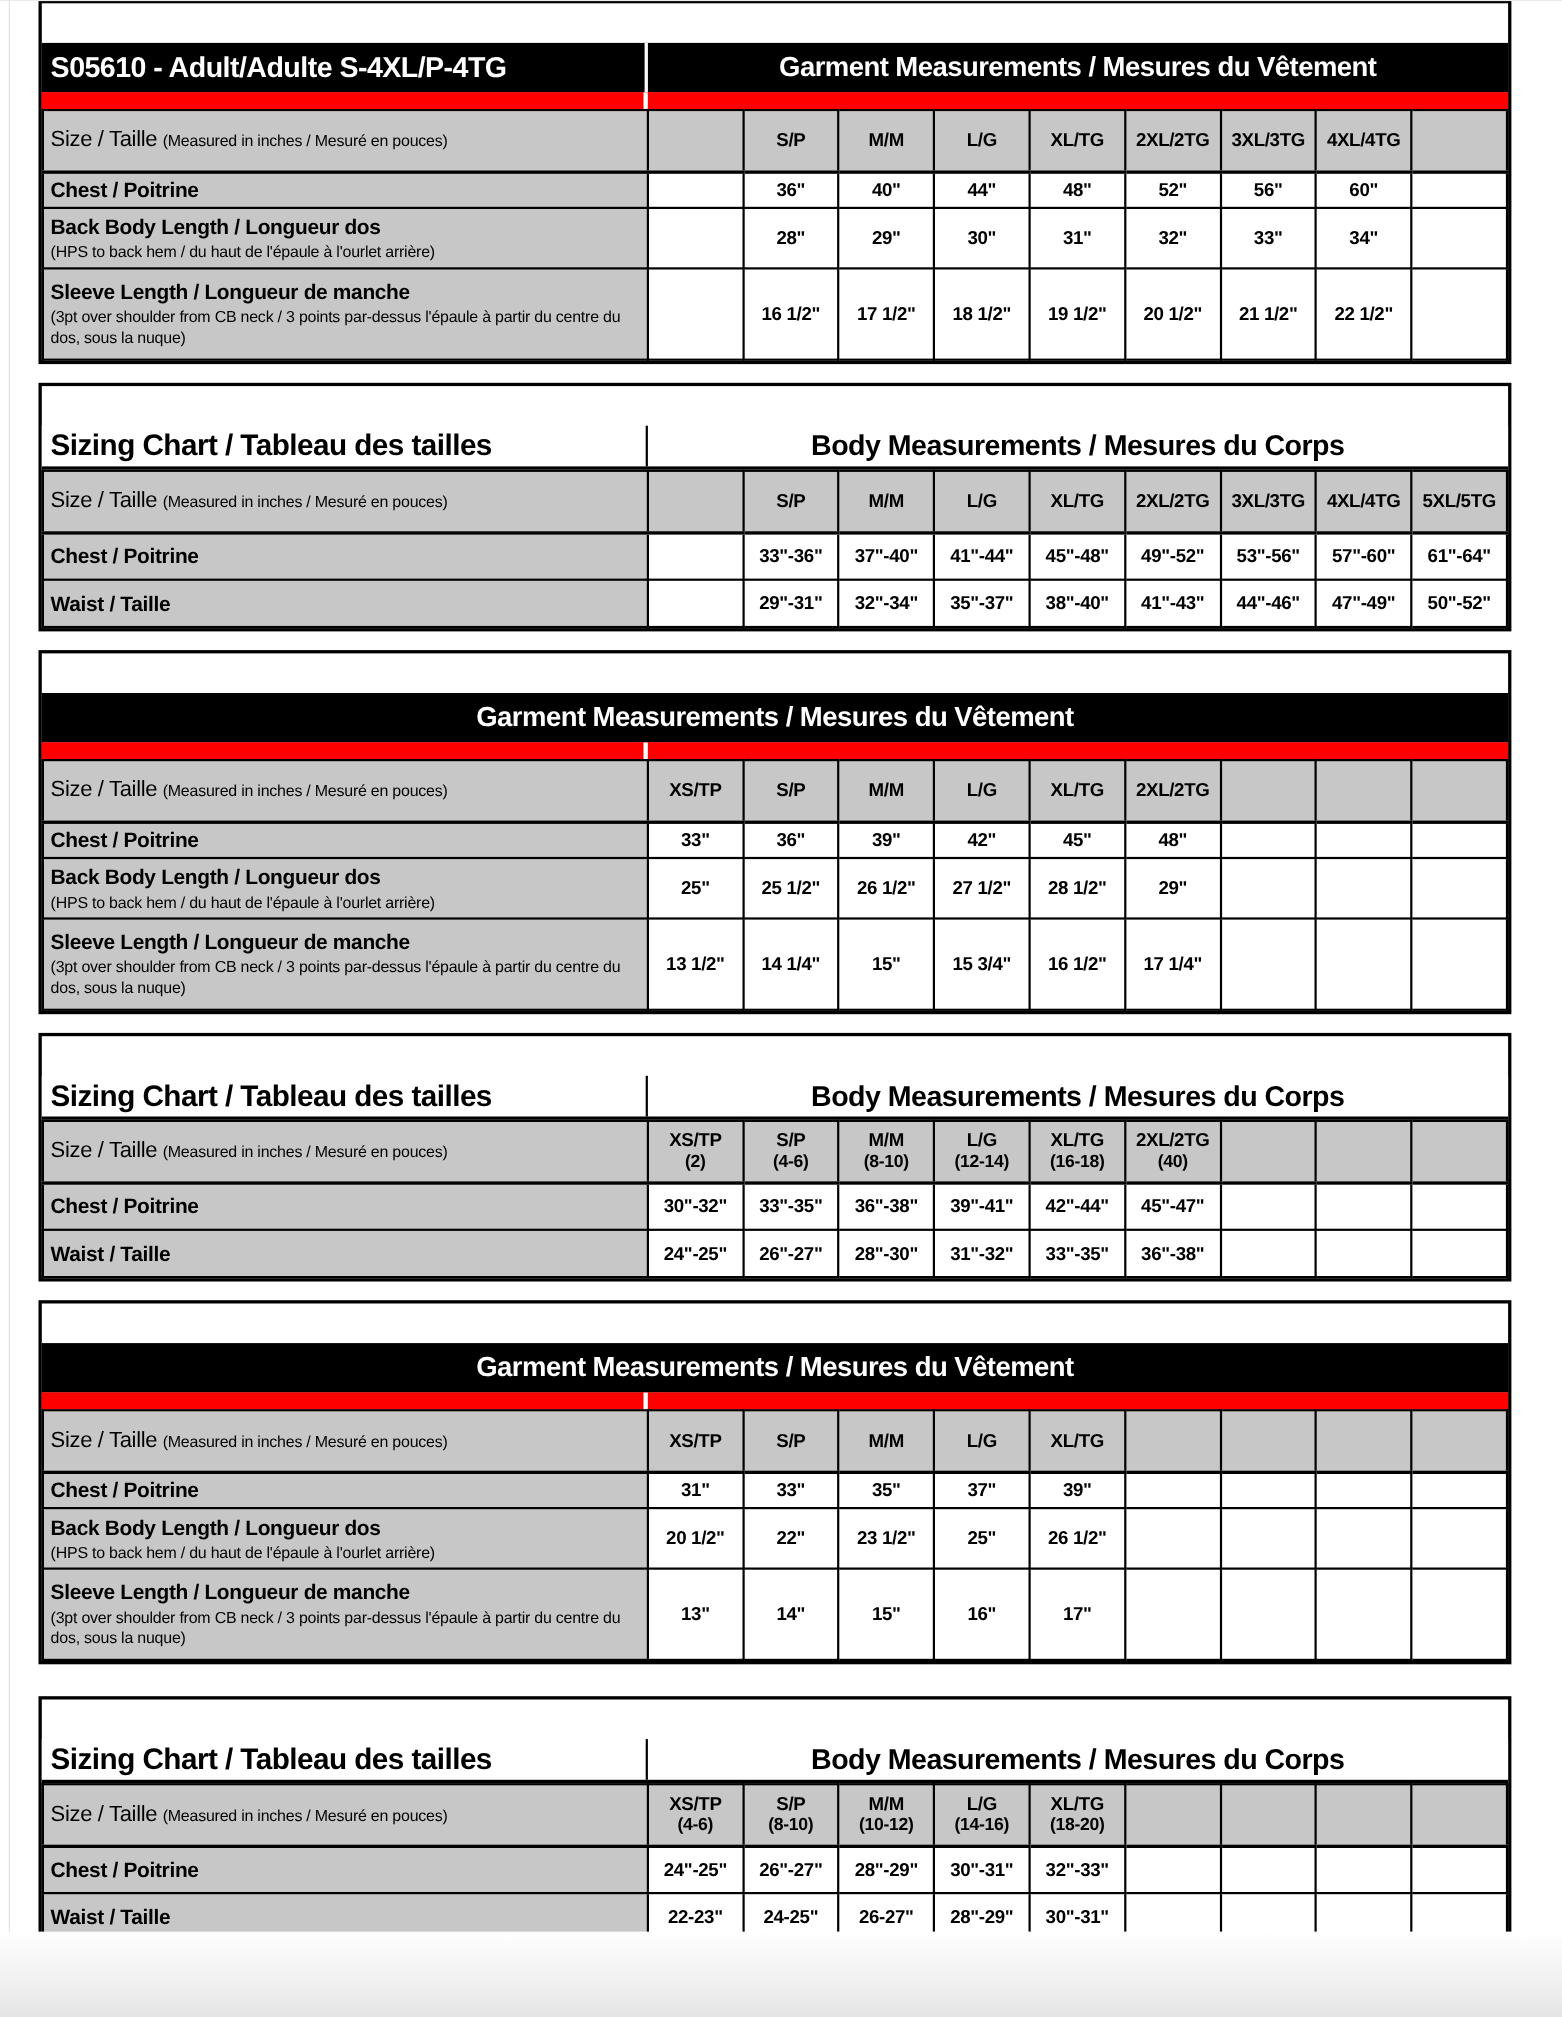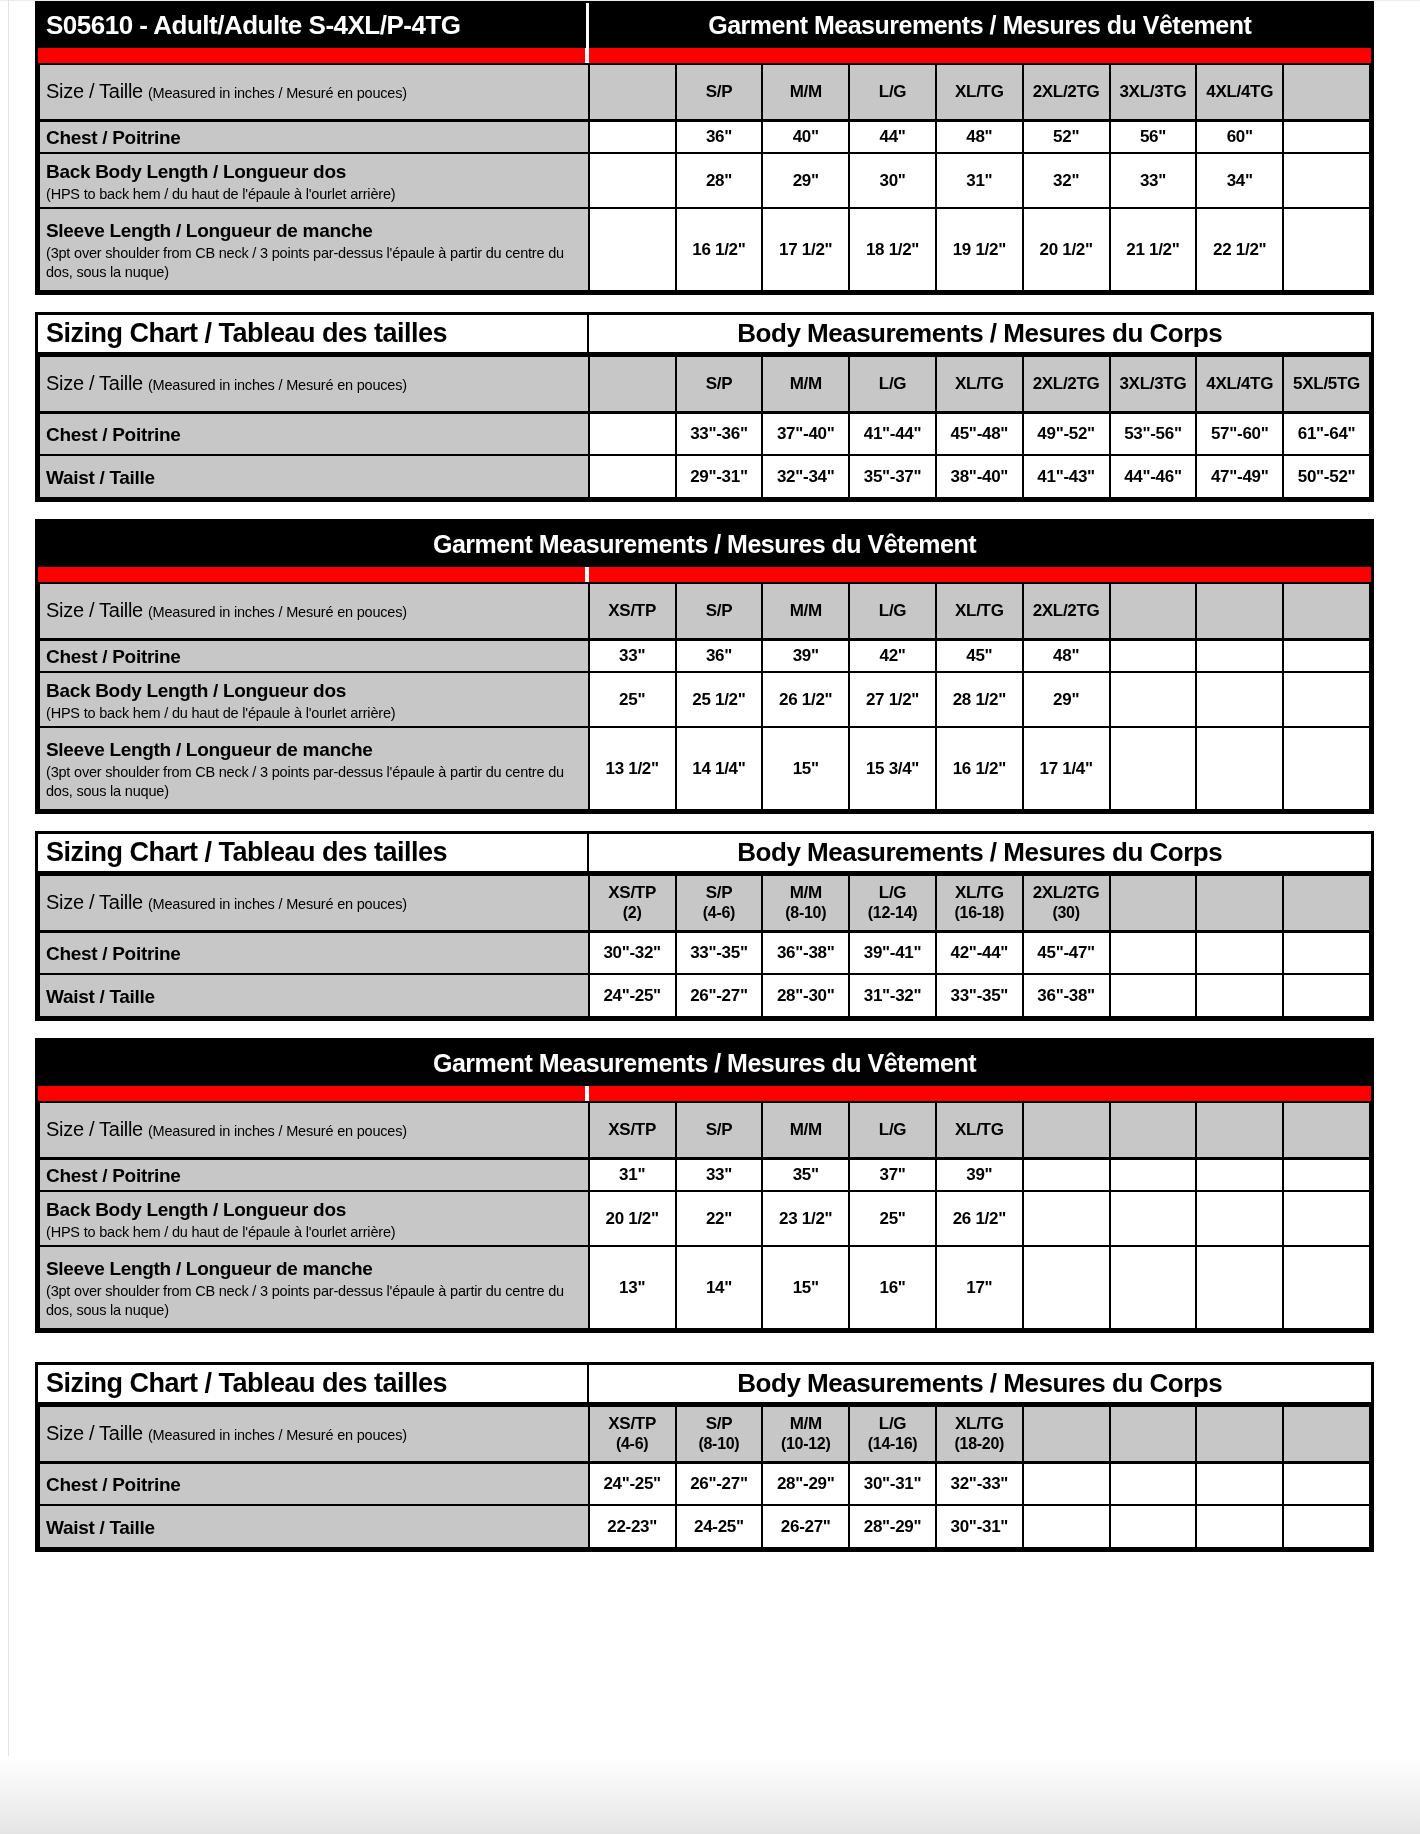--- a/index.html
+++ b/index.html
@@ -23,21 +23,21 @@
   .logo-low { font-weight:bold; font-size:19px; letter-spacing:-0.5px; line-height:1.1; display:block; }
   .head-titles { position:absolute; left:500px; top:56px; width:720px; text-align:center; }
   .doc-title { font-size:29px; font-weight:bold; letter-spacing:-0.5px; }
   .doc-subtitle { font-size:20px; font-weight:bold; margin-top:24px; letter-spacing:-0.3px; }
 
   
   .doc { padding:0 46px 0 35px; }
   section.tbl { border:3px solid #000; margin-bottom:17px; background:#fff; }
   section.tbl.gap-lg { margin-bottom:29px; }
 
-  .band { display:flex; align-items:center; }
+  .band { display:flex; align-items:center;margin-top:36px; }
   .garment .band { background:#000; color:#fff; height:45px; }
   .garment .band-left { border-right:3px solid #fff; }
   .sizing .band { background:#fff; color:#000; height:40px; border-bottom:3px solid #000; }
   .sizing .band-left { border-right:2px solid #000; }
   .band-left { width:41.3%; height:100%; display:flex; align-items:center;
                padding-left:8px; font-weight:bold; font-size:26px; letter-spacing:-0.5px; }
   .sizing .band-left { font-size:27px; }
   .band-right { flex:1; text-align:center; font-weight:bold; font-size:25px; letter-spacing:-0.5px; }
   .sizing .band-right { font-size:26px; }
 
@@ -399,21 +399,21 @@
               <th class="size-cell">
                 <span class="size-main">L/G</span>
                 <span class="size-sub">(12-14)</span>
               </th>
               <th class="size-cell">
                 <span class="size-main">XL/TG</span>
                 <span class="size-sub">(16-18)</span>
               </th>
               <th class="size-cell">
                 <span class="size-main">2XL/2TG</span>
-                <span class="size-sub">(30)</span>
+                <span class="size-sub">(40)</span>
               </th>
               <th class="size-cell">
                 <span class="size-main"></span>
               </th>
               <th class="size-cell">
                 <span class="size-main"></span>
               </th>
               <th class="size-cell">
                 <span class="size-main"></span>
               </th>

